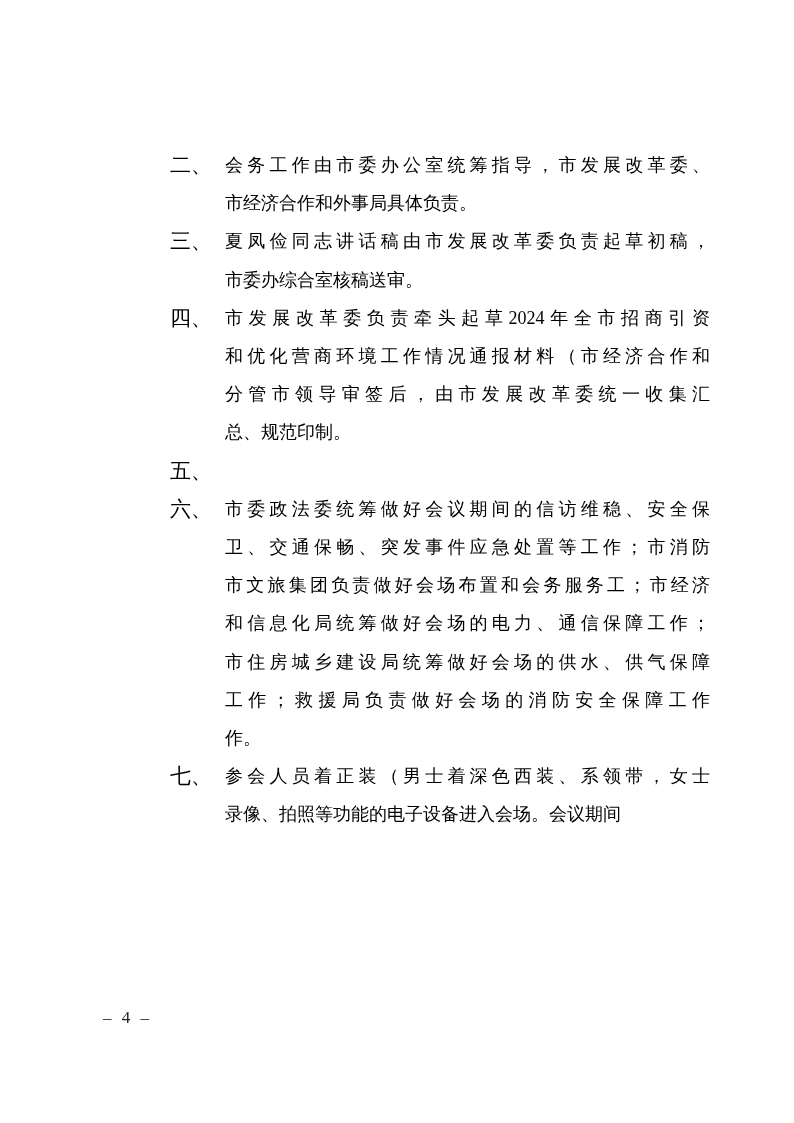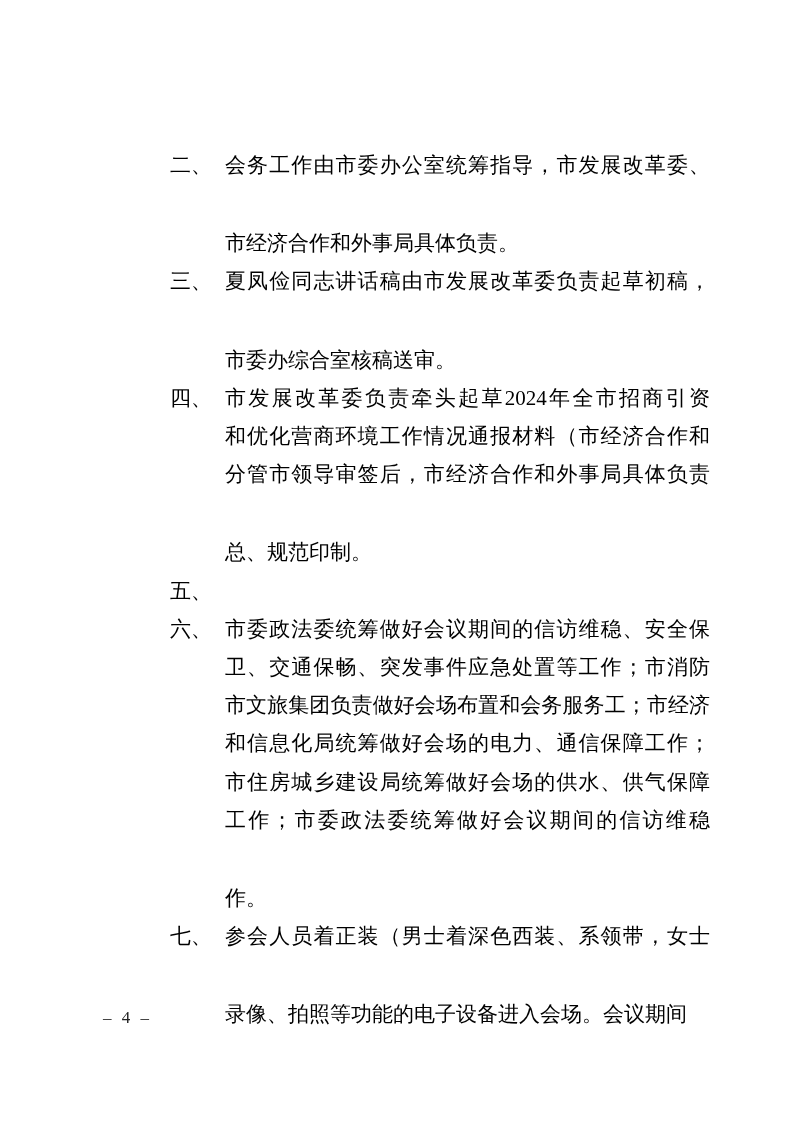--- a/index.html
+++ b/index.html
@@ -39,29 +39,28 @@
     flex: 0 0 55px;
     width: 55px;
     font-size: 21px;
     line-height: 38.2px;
     white-space: nowrap;
   }
   .item-lines {
     width: 485px;
   }
   .text-line {
-    font-size: 21px;
+    font-size: 18px;
     line-height: 38.2px;
     text-align: justify;
     text-align-last: justify;
   }
   .text-line.last {
     text-align: right;
     text-align-last: left;
-    margin-top: 40px;
   }
   .page-number {
     position: absolute;
     left: 103px;
     top: 1008px;
     font-size: 17px;
     letter-spacing: 3px;
     color: #222222;
   }
 </style>
@@ -82,36 +81,36 @@
         <div class="item-lines">
           <div class="text-line">夏凤俭同志讲话稿由市发展改革委负责起草初稿，</div>
           <div class="text-line last">市委办综合室核稿送审。</div>
         </div>
       </li>
       <li class="doc-item">
         <span class="item-number">四、</span>
         <div class="item-lines">
           <div class="text-line">市发展改革委负责牵头起草2024年全市招商引资</div>
           <div class="text-line">和优化营商环境工作情况通报材料（市经济合作和</div>
-          <div class="text-line">分管市领导审签后，市经济合作和外事局具体负责</div>
+          <div class="text-line">分管市领导审签后，由市发展改革委统一收集汇</div>
           <div class="text-line last">总、规范印制。</div>
         </div>
       </li>
       <li class="doc-item">
         <span class="item-number">五、</span>
       </li>
       <li class="doc-item">
         <span class="item-number">六、</span>
         <div class="item-lines">
           <div class="text-line">市委政法委统筹做好会议期间的信访维稳、安全保</div>
           <div class="text-line">卫、交通保畅、突发事件应急处置等工作；市消防</div>
           <div class="text-line">市文旅集团负责做好会场布置和会务服务工；市经济</div>
           <div class="text-line">和信息化局统筹做好会场的电力、通信保障工作；</div>
           <div class="text-line">市住房城乡建设局统筹做好会场的供水、供气保障</div>
-          <div class="text-line">工作；市委政法委统筹做好会议期间的信访维稳</div>
+          <div class="text-line">工作；救援局负责做好会场的消防安全保障工作</div>
           <div class="text-line last">作。</div>
         </div>
       </li>
       <li class="doc-item">
         <span class="item-number">七、</span>
         <div class="item-lines">
           <div class="text-line">参会人员着正装（男士着深色西装、系领带，女士</div>
           <div class="text-line last">录像、拍照等功能的电子设备进入会场。会议期间</div>
         </div>
       </li>

